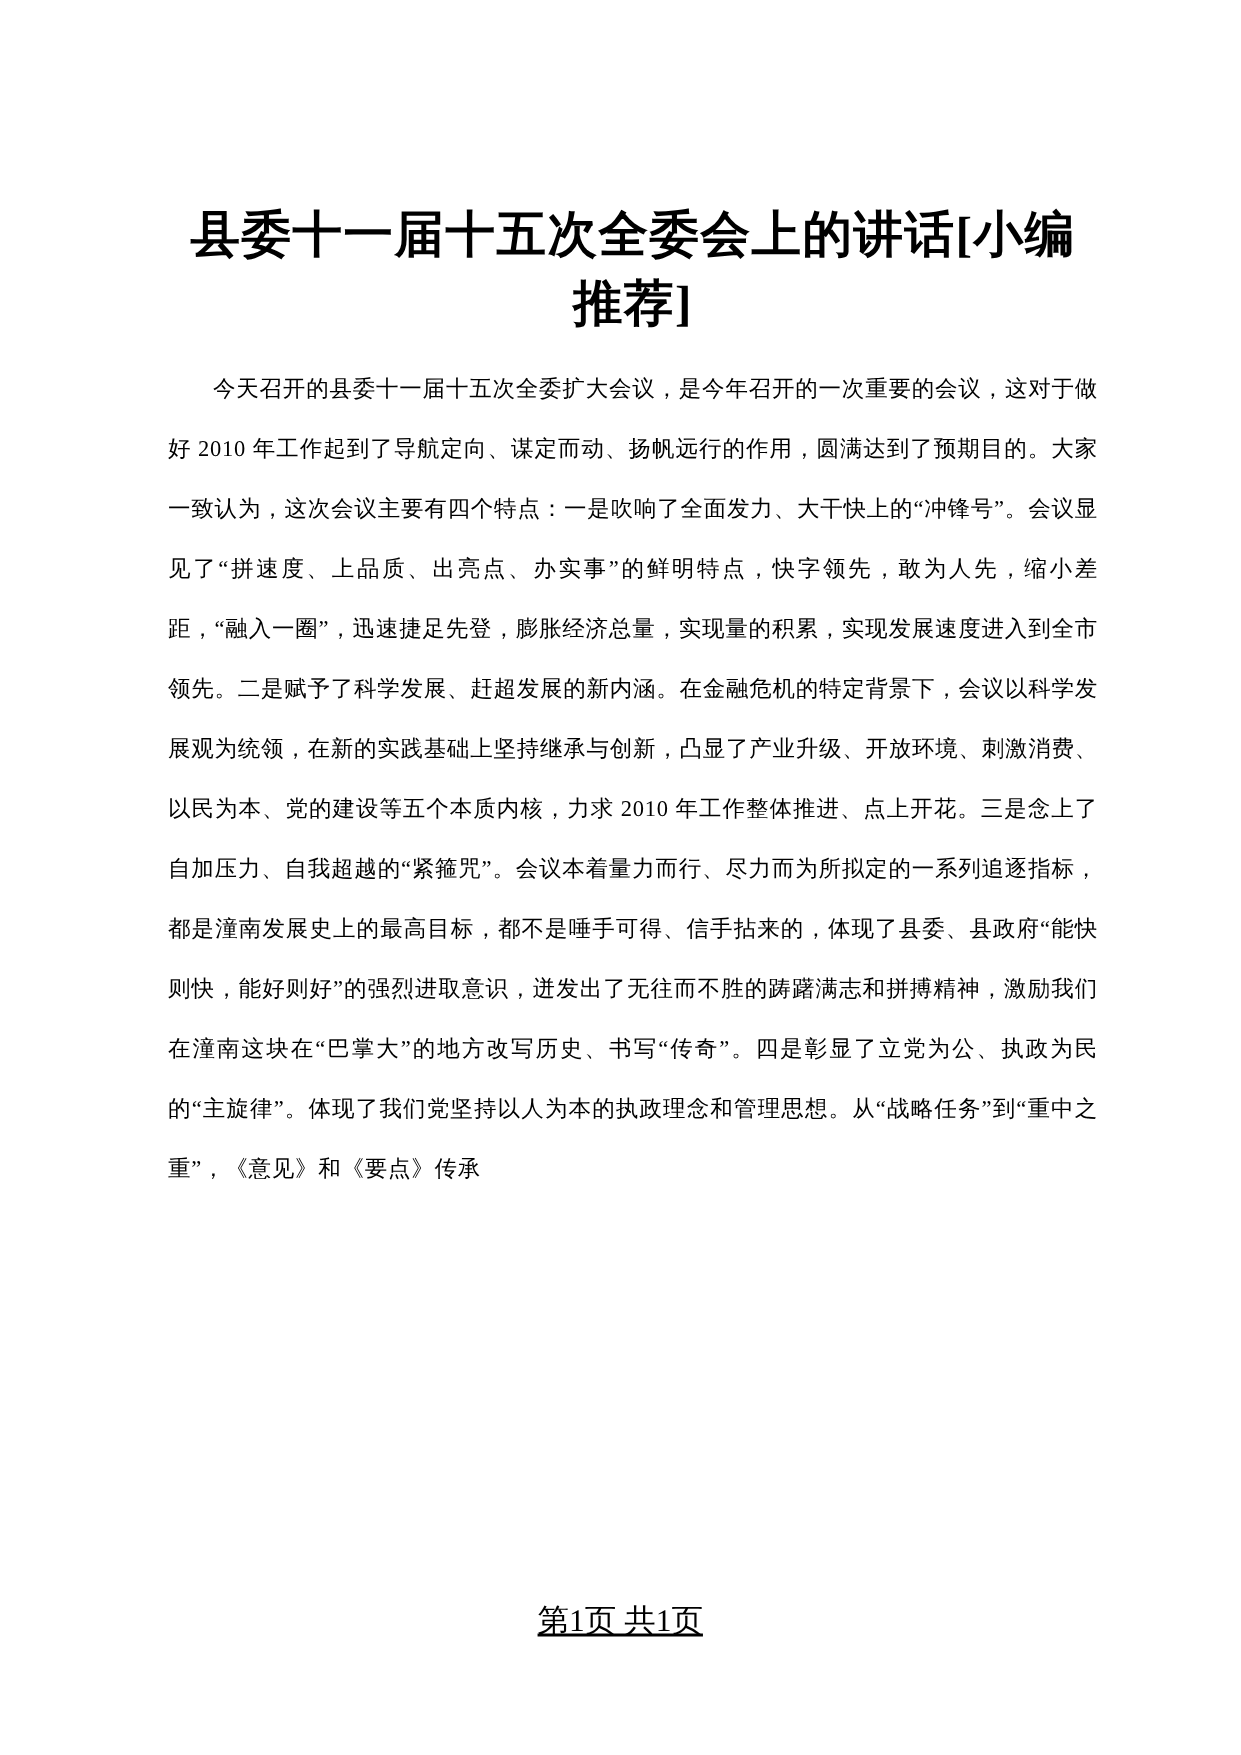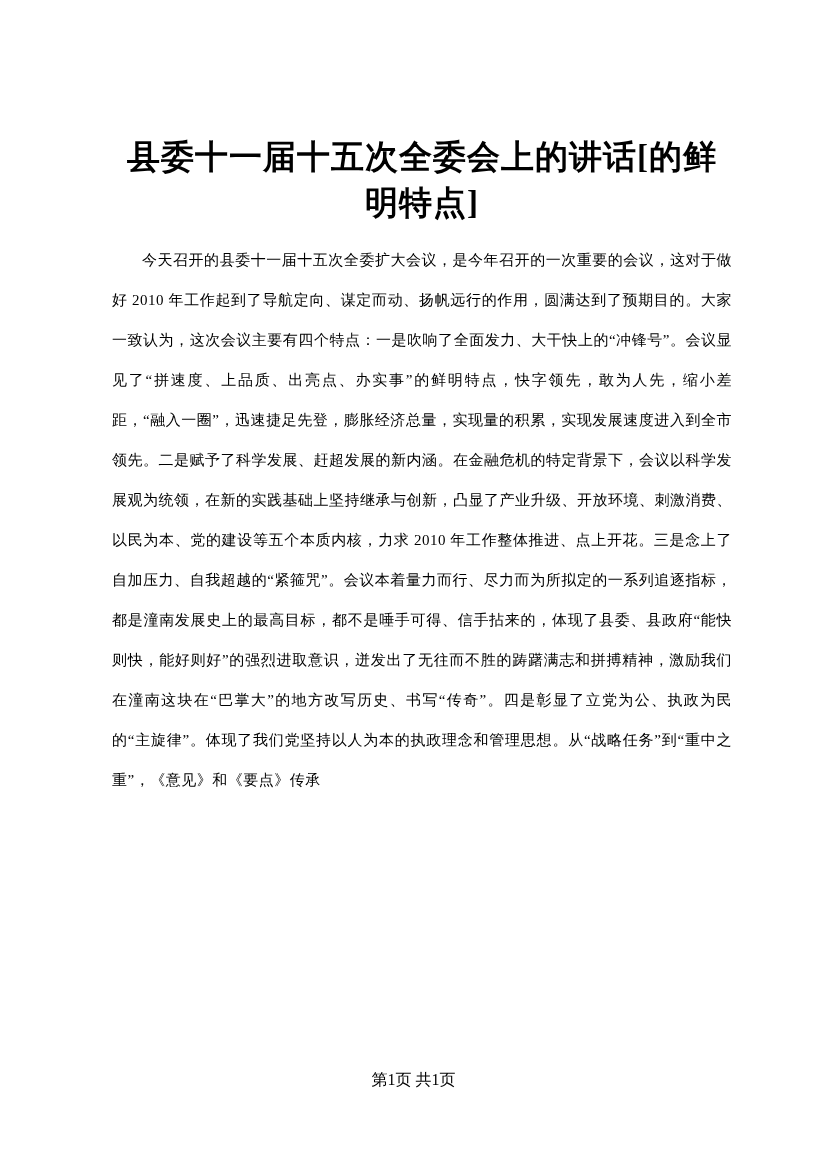--- a/index.html
+++ b/index.html
@@ -45,26 +45,27 @@
     text-justify: inter-ideograph;
     margin: 0;
     letter-spacing: 0.5px;
   }
   .page-footer {
     position: absolute;
     left: 0;
     top: 1068px;
     width: 100%;
     text-align: center;
-    font-size: 16px;
+    font-size: 21px;
     line-height: 24px;
+    text-decoration: underline;
   }
 </style>
 </head>
 <body>
 
 <div class="page">
   <div class="content">
-    <h1 class="doc-title">县委十一届十五次全委会上的讲话[的鲜明特点]</h1>
+    <h1 class="doc-title">县委十一届十五次全委会上的讲话[小编推荐]</h1>
     <p class="body-paragraph">今天召开的县委十一届十五次全委扩大会议，是今年召开的一次重要的会议，这对于做好 2010 年工作起到了导航定向、谋定而动、扬帆远行的作用，圆满达到了预期目的。大家一致认为，这次会议主要有四个特点：一是吹响了全面发力、大干快上的“冲锋号”。会议显见了“拼速度、上品质、出亮点、办实事”的鲜明特点，快字领先，敢为人先，缩小差距，“融入一圈”，迅速捷足先登，膨胀经济总量，实现量的积累，实现发展速度进入到全市领先。二是赋予了科学发展、赶超发展的新内涵。在金融危机的特定背景下，会议以科学发展观为统领，在新的实践基础上坚持继承与创新，凸显了产业升级、开放环境、刺激消费、以民为本、党的建设等五个本质内核，力求 2010 年工作整体推进、点上开花。三是念上了自加压力、自我超越的“紧箍咒”。会议本着量力而行、尽力而为所拟定的一系列追逐指标，都是潼南发展史上的最高目标，都不是唾手可得、信手拈来的，体现了县委、县政府“能快则快，能好则好”的强烈进取意识，迸发出了无往而不胜的踌躇满志和拼搏精神，激励我们在潼南这块在“巴掌大”的地方改写历史、书写“传奇”。四是彰显了立党为公、执政为民的“主旋律”。体现了我们党坚持以人为本的执政理念和管理思想。从“战略任务”到“重中之重”，《意见》和《要点》传承</p>
   </div>
   <div class="page-footer">第1页 共1页</div>
 </div>
 
 </body></html>

